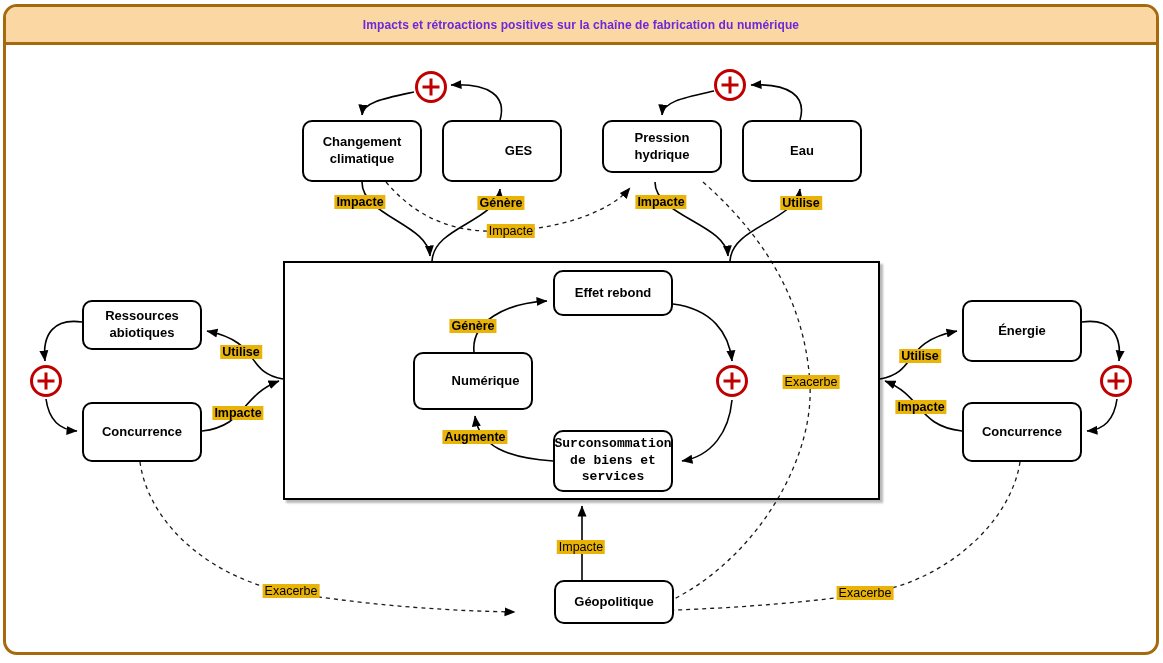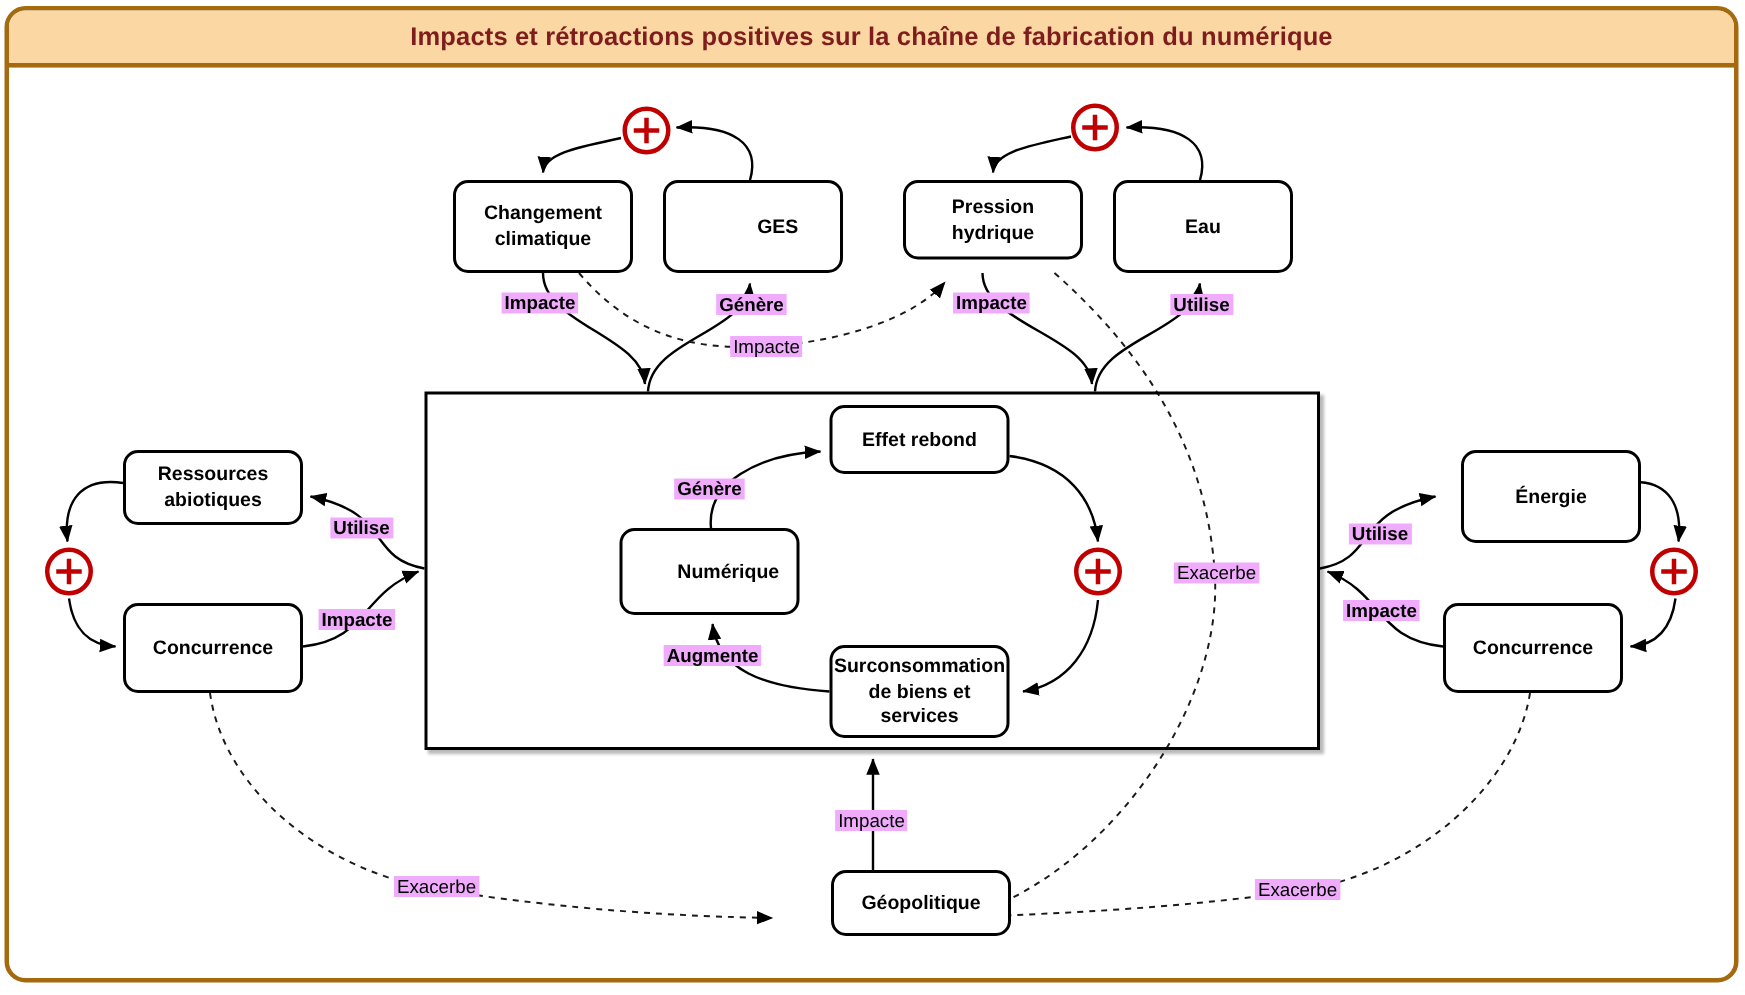--- a/index.html
+++ b/index.html
@@ -12,21 +12,21 @@
   .frame{
     position:absolute;left:3px;top:4px;width:1150px;height:645px;
     border:3px solid #A5690E;border-radius:14px;overflow:hidden;z-index:0;
     background:#ffffff;
   }
   .titlebar{
     height:35px;background:#FAD7A3;border-bottom:3px solid #A5690E;
     display:flex;align-items:center;justify-content:center;
   }
   .titlebar .t{
-    font-size:17px;font-weight:bold;color:#7f1d1d;letter-spacing:.1px;
+    font-size:12px;font-weight:bold;color:#6d28d9;letter-spacing:.1px;
   }
   
   svg.edges{position:absolute;left:0;top:0;z-index:1;pointer-events:none;}
   .sedge{fill:none;stroke:#000;stroke-width:1.6px;}
   .dedge{fill:none;stroke:#1a1a1a;stroke-width:1.3px;stroke-dasharray:4 4;}
   
   .node{
     position:absolute;background:#fff;border:2px solid #000;border-radius:10px;
     display:flex;align-items:center;justify-content:center;text-align:center;
     font-size:13px;font-weight:bold;line-height:1.3;color:#000;
@@ -42,21 +42,21 @@
     position:absolute;width:26px;height:26px;border:3px solid #C00000;
     border-radius:50%;background:#fff;z-index:4;box-sizing:content-box;
   }
   .plus::before,.plus::after{
     content:"";position:absolute;background:#C00000;left:50%;top:50%;
   }
   .plus::before{width:17px;height:3px;transform:translate(-50%,-50%);}
   .plus::after{width:3px;height:17px;transform:translate(-50%,-50%);}
   
   .lb,.ld{
-    position:absolute;transform:translate(-50%,-50%);background:#f0abfc;
+    position:absolute;transform:translate(-50%,-50%);background:#eab308;
     padding:0 2px;z-index:5;white-space:nowrap;color:#000;
   }
   .lb{font-size:12.5px;font-weight:bold;}
   .ld{font-size:12.5px;font-weight:normal;}
 </style>
 </head>
 <body>
 
 <div class="frame">
   <div class="titlebar">
@@ -105,25 +105,25 @@
 </svg>
 
 <div class="bigbox"></div>
 
 <div class="node" style="left:302px;top:120px;width:120px;height:62px;">Changement climatique</div>
 <div class="node" style="left:442px;top:120px;width:120px;height:62px;padding-left:36px;">GES</div>
 <div class="node" style="left:602px;top:120px;width:120px;height:53px;">Pression hydrique</div>
 <div class="node" style="left:742px;top:120px;width:120px;height:62px;border-radius:10px;">Eau</div>
 <div class="node" style="left:82px;top:300px;width:120px;height:50px;">Ressources abiotiques</div>
 <div class="node" style="left:82px;top:402px;width:120px;height:60px;">Concurrence</div>
-<div class="node" style="left:962px;top:300px;width:120px;height:62px;margin-left:12px;">Énergie</div>
+<div class="node" style="left:962px;top:300px;width:120px;height:62px;">Énergie</div>
 <div class="node" style="left:962px;top:402px;width:120px;height:60px;">Concurrence</div>
 <div class="node" style="left:553px;top:270px;width:120px;height:46px;">Effet rebond</div>
 <div class="node" style="left:413px;top:352px;width:120px;height:58px;padding-left:28px;">Numérique</div>
-<div class="node" style="left:553px;top:430px;width:120px;height:62px;">Surconsommation de biens et services</div>
+<div class="node" style="left:553px;top:430px;width:120px;height:62px;font-family:Liberation Mono, monospace;">Surconsommation de biens et services</div>
 <div class="node" style="left:522px;top:580px;width:120px;height:44px;margin-left:32px;">Géopolitique</div>
 
 <div class="plus" style="left:415px;top:71px;"></div>
 <div class="plus" style="left:714px;top:69px;"></div>
 <div class="plus" style="left:30px;top:365px;"></div>
 <div class="plus" style="left:1100px;top:365px;"></div>
 <div class="plus" style="left:716px;top:365px;"></div>
 
 <div class="lb" style="left:360px;top:202px;">Impacte</div>
 <div class="lb" style="left:501px;top:203px;">Génère</div>

